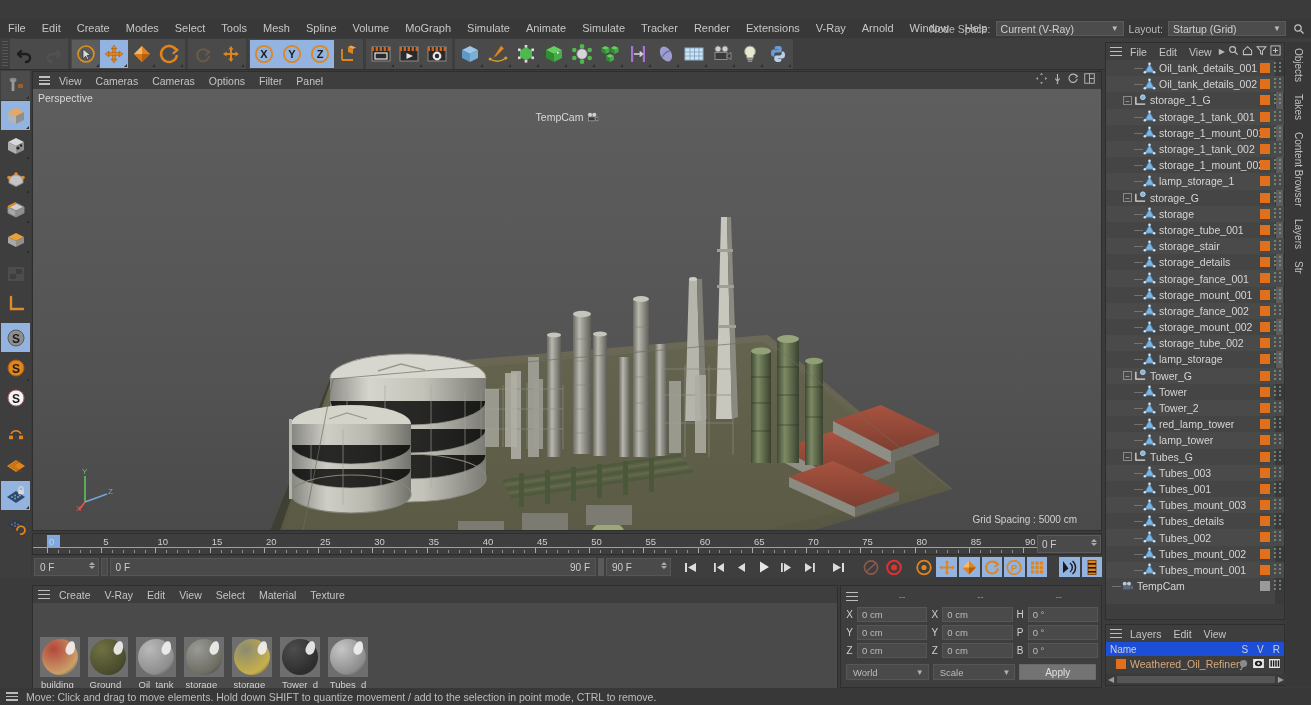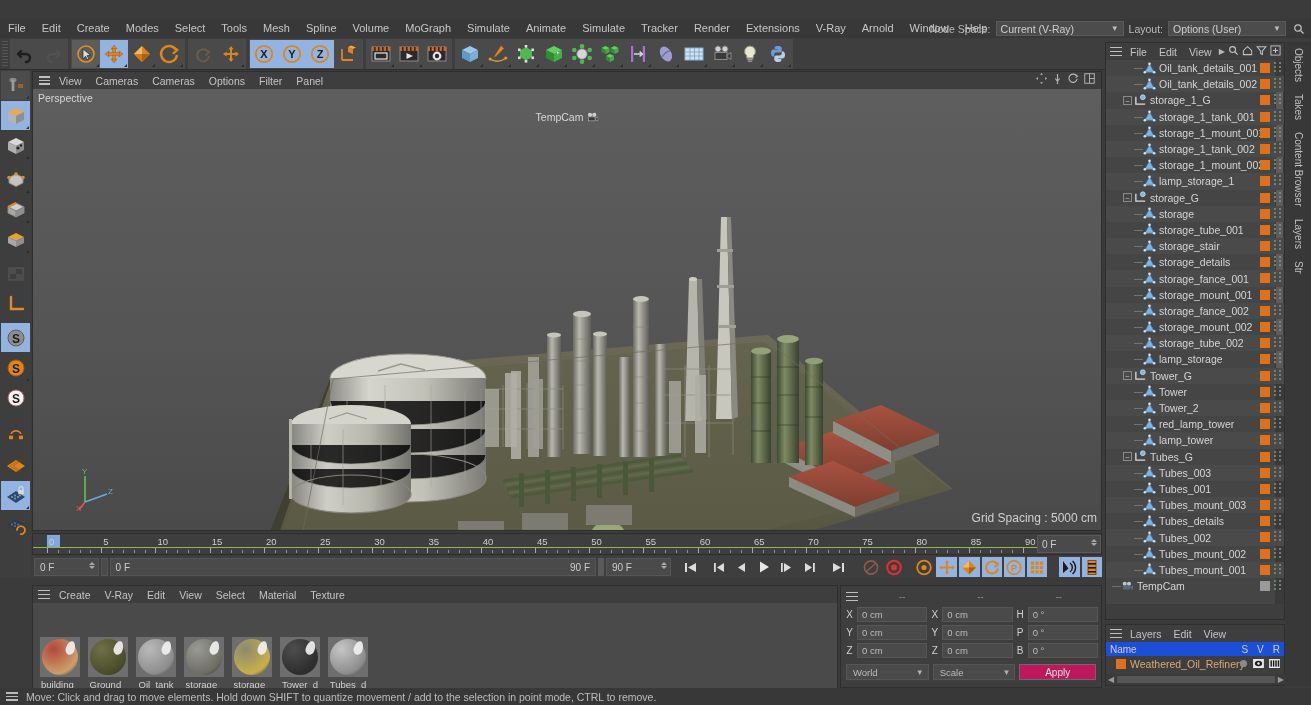--- a/index.html
+++ b/index.html
@@ -85,21 +85,21 @@
   .vp-menu .vm{ padding:0 7px; font-size:10.5px; color:#c4c4c4; }
   .vp-hamb{ width:16px;height:14px;display:flex;flex-direction:column;justify-content:center;gap:2px;align-items:center; }
   .vp-hamb i{ display:block;width:11px;height:1.5px;background:#c0c0c0; }
   .vp-body{ position:relative; height:441px; overflow:hidden;
     background:
       linear-gradient(180deg,#5b5b5b 0%, #535353 45%, #4b4b4b 100%);
   }
   .vp-label{ position:absolute; left:5px; top:3px; font-size:10.5px; color:#d8d8d8; }
   .vp-cam{ position:absolute; left:50%; transform:translateX(-50%); top:22px; font-size:10.5px;
     color:#d8d8d8; display:flex; align-items:center; gap:3px;}
-  .vp-grid-label{ position:absolute; right:0; bottom:4px; font-size:12px; color:#d0d0d0;
+  .vp-grid-label{ position:absolute; right:20px; bottom:4px; font-size:10px; color:#d0d0d0;
     background:#4a4a4a; padding:1px 4px;}
   .vp-nav{ position:absolute; right:6px; top:1px; display:flex; gap:5px; align-items:center;}
   .axis-gizmo{ position:absolute; left:42px; bottom:18px; width:46px;height:46px;}
 
   
   .timeline{
     position:absolute; left:32px; top:533px; width:1070px; height:22px;
     background:#3e3e3e; border:1px solid #2e2e2e;
   }
   .tl-ruler{ position:relative; height:20px; width:1004px; overflow:hidden;}
@@ -152,21 +152,21 @@
     position:absolute; left:840px; top:585px; width:262px; height:103px;
     background:#3e3e3e; border:1px solid #2e2e2e; padding:4px 3px;
   }
   .crow{ display:flex; align-items:center; gap:2px; margin-bottom:3px; }
   .clab{ width:11px; text-align:center; font-size:10px; color:#d0d0d0; }
   .cfield{ flex:1; height:15px; background:#4a4a4a; border:1px solid #565656;
     font-size:9.5px; color:#bdbdbd; display:flex; align-items:center; padding-left:4px; position:relative; }
   .csel{ height:16px; background:#4a4a4a; border:1px solid #565656; font-size:9.5px;
     color:#bdbdbd; display:flex; align-items:center; padding-left:6px; position:relative; }
   .csel .cv{ position:absolute; right:4px; font-size:8px; color:#b0b0b0; }
-  .capply{ height:16px; background:#be185d; border:1px solid #6a6a6a; font-size:10px;
+  .capply{ height:16px; background:#737373; border:1px solid #6a6a6a; font-size:10px;
     color:#e0e0e0; display:flex; align-items:center; justify-content:center; }
 
   
   .objman{
     position:absolute; left:1105px; top:42px; width:180px; height:578px;
     background:#3e3e3e; border:1px solid #2e2e2e;
   }
   .om-menu{ height:17px; display:flex; align-items:center; padding-left:2px; gap:0; }
   .om-menu .mi{ padding:0 6px; font-size:10.5px; color:#c4c4c4; }
   .om-icons{ margin-left:auto; display:flex; align-items:center; gap:3px; padding-right:3px;}
@@ -254,21 +254,21 @@
         <div class="menu-item">3DToAll</div>
       </div>
     <div class="menubar-right">
       <span class="ml">Node Space:</span>
       <div class="msel" style="width:128px">
         <span>Current (V-Ray)</span>
         <span class="cv">▼</span>
       </div>
       <span class="ml">Layout:</span>
       <div class="msel" style="width:108px">
-        <span>Options (User)</span>
+        <span>Startup (Grid)</span>
         <span class="cv">▼</span>
       </div>
       <div class="msearch">
         <svg width="12" height="12" viewBox="0 0 12 12">
             <circle cx="5" cy="5" r="3.2" fill="none" stroke="#c3c3c3" stroke-width="1.2"></circle>
             <line x1="7.4" y1="7.4" x2="10.5" y2="10.5" stroke="#c3c3c3" stroke-width="1.3"></line>
           </svg>
       </div>
     </div>
   </div>

